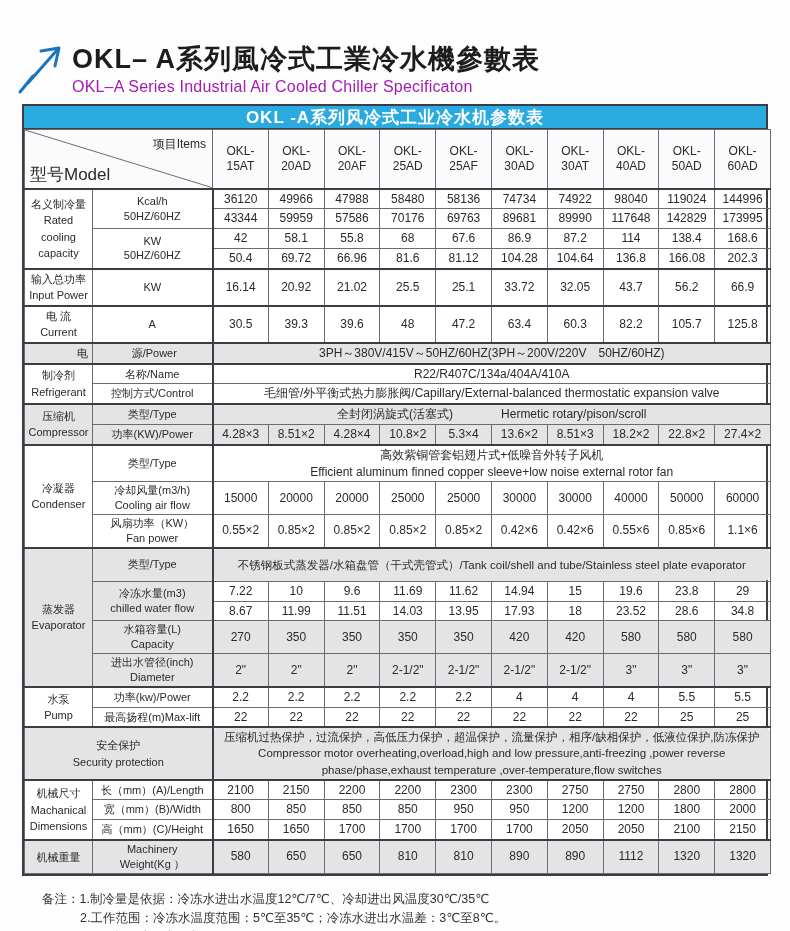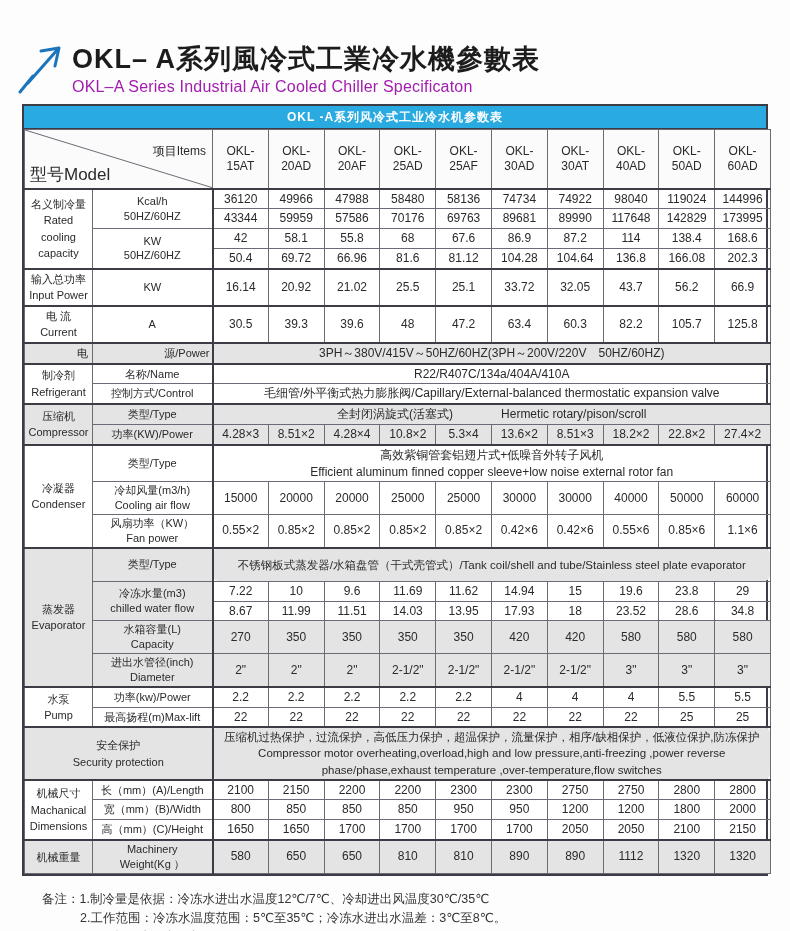--- a/index.html
+++ b/index.html
@@ -16,38 +16,38 @@
   .page{width:790px; min-height:931px; position:relative; padding-top:34px;}
   
   .hdr{display:flex; align-items:flex-end; margin-left:16px; height:62px;}
   .hdr .arrow{width:48px; height:52px; flex:0 0 48px; margin-top:2px;}
   .hdr .titles{margin-left:8px;}
   .title-zh{font-size:27px; font-weight:bold; color:#1C1C1C; letter-spacing:1px; line-height:1.15;}
   .title-en{font-size:16px; color:#a21caf; margin-top:3px; letter-spacing:.2px;}
   
   .tablebox{width:746px; margin:8px 0 0 22px; border:2px solid var(--bdheavy); background:#fff;}
   .caption{height:23px; line-height:23px; background:var(--accent); color:#fff;
-    text-align:center; font-size:12px; font-weight:bold; letter-spacing:1px;
+    text-align:center; font-size:17px; font-weight:bold; letter-spacing:1px;
     border-bottom:1px solid var(--bdheavy);}
   table{border-collapse:collapse; table-layout:fixed; width:100%;}
   th,td{border:1px solid var(--bd); text-align:center; vertical-align:middle;
     padding:1px 2px; font-size:12px; line-height:1.4; color:var(--txt); white-space:pre-line;
     overflow:hidden;}
   thead th{height:30px; font-weight:normal; background:#FBFBFB; font-size:12px;
     border-bottom:2px solid var(--bdheavy); line-height:1.2;}
   th.corner{position:relative; padding:0;}
   th.corner svg{position:absolute; left:0; top:0; width:100%; height:100%;}
   th.corner .cm{position:absolute; left:5px; bottom:2px; font-size:17px;}
-  th.corner .ci{position:absolute; right:6px; top:14px; font-size:12px;}
+  th.corner .ci{position:absolute; right:6px; top:7px; font-size:12px;}
   tr.g td{background:var(--grayrow);}
   td.g{background:var(--grayrow);}
   tr.sep td{border-top:2px solid var(--bdheavy);}
   td.lab1{font-size:11px; line-height:1.5;}
   td.lab2{font-size:11px; line-height:1.35;}
-  td.tl{text-align:right; padding-left:6px;}
+  td.tl{text-align:center; padding-left:6px;}
   td.trr{text-align:right; padding-right:4px;}
   td.bL{border-left:2px solid var(--bdheavy);}
   td.fit{font-size:11.5px;border-radius:6px;}
   td.py{padding-top:8px; padding-bottom:8px;}
   
   .notes{margin:14px 0 0 42px; font-size:12.5px; color:#333; line-height:19px;}
   .notes .ind0{margin-left:0;}
   .notes .ind1{margin-left:38px;}
   .notes .ind2{margin-left:46px;}
 </style>

